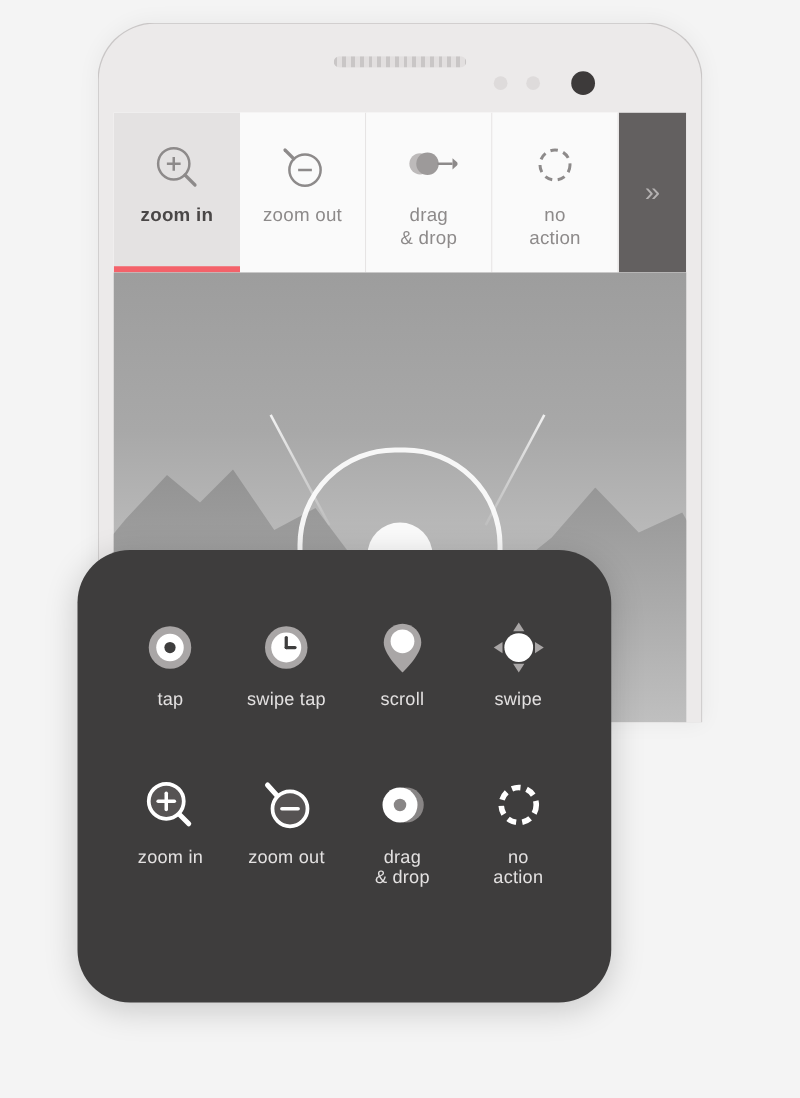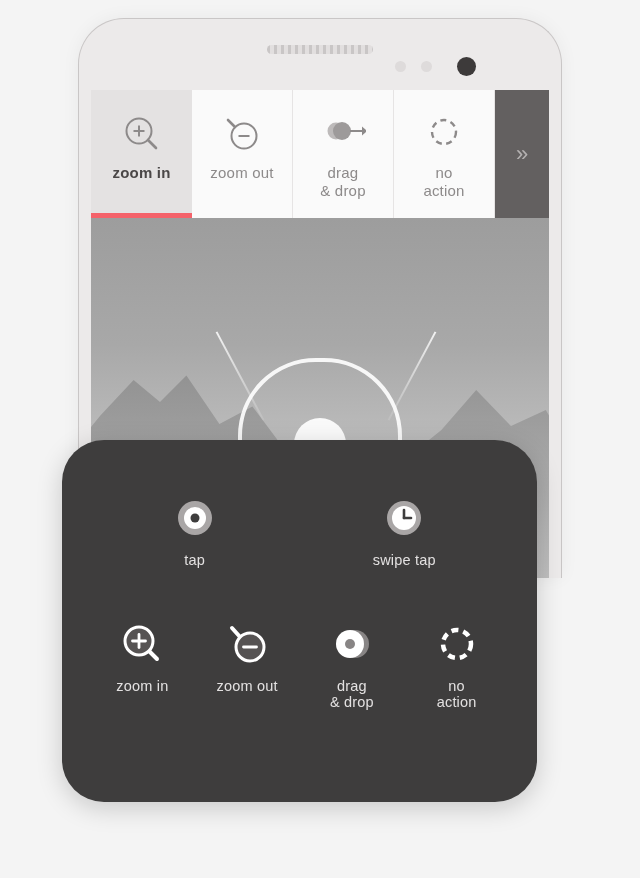--- a/index.html
+++ b/index.html
@@ -220,21 +220,21 @@
     height: 58px;
     border-radius: 50%;
     background: rgba(255,255,255,0.92);
   }
 
   
   #action-palette {
     position: absolute;
     left: 62px;
     top: 440px;
-    width: 475px;
+    width: 427px;
     height: 362px;
     background: #3e3d3d;
     border-radius: 42px;
     box-shadow: 0 6px 26px rgba(0,0,0,0.18);
     box-sizing: border-box;
     padding: 56px 28px 46px 28px;
   }
   .palette-row {
     display: flex;
     justify-content: space-around;
@@ -364,21 +364,42 @@
         <svg width="44" height="44" viewBox="0 0 44 44">
           <circle cx="22" cy="22" r="17" fill="#a9a6a6"></circle>
           <circle cx="22" cy="22" r="12" fill="#ffffff"></circle>
           <line x1="22" y1="22" x2="22" y2="14" stroke="#3e3d3d" stroke-width="2.6" stroke-linecap="round"></line>
           <line x1="22" y1="22" x2="29" y2="22" stroke="#3e3d3d" stroke-width="2.6" stroke-linecap="round"></line>
         </svg>
       </div>
       <div class="item-label">swipe tap</div>
     </div>
 
-
+    <div class="palette-item">
+      <div class="item-icon">
+        <svg width="44" height="44" viewBox="0 0 44 44">
+          <path d="M22 3 C13.7 3 7 9.7 7 18 C7 28 22 42 22 42 C22 42 37 28 37 18 C37 9.7 30.3 3 22 3 Z" fill="#a9a6a6"></path>
+          <circle cx="22" cy="17" r="9.5" fill="#ffffff"></circle>
+        </svg>
+      </div>
+      <div class="item-label">scroll</div>
+    </div>
+
+    <div class="palette-item">
+      <div class="item-icon">
+        <svg width="44" height="44" viewBox="0 0 44 44">
+          <circle cx="22" cy="22" r="11.5" fill="#ffffff"></circle>
+          <polygon points="22,2 17.5,9 26.5,9" fill="#a9a6a6"></polygon>
+          <polygon points="22,42 17.5,35 26.5,35" fill="#a9a6a6"></polygon>
+          <polygon points="2,22 9,17.5 9,26.5" fill="#a9a6a6"></polygon>
+          <polygon points="42,22 35,17.5 35,26.5" fill="#a9a6a6"></polygon>
+        </svg>
+      </div>
+      <div class="item-label">swipe</div>
+    </div>
   </div>
 
   <div class="palette-row" id="palette-row-2">
 
     <div class="palette-item">
       <div class="item-icon">
         <svg width="44" height="44" viewBox="0 0 44 44">
           <line x1="27" y1="27" x2="37" y2="37" stroke="#ffffff" stroke-width="4" stroke-linecap="round"></line>
           <circle cx="19" cy="19" r="14" fill="#565353" stroke="#ffffff" stroke-width="3"></circle>
           <line x1="19" y1="12.5" x2="19" y2="25.5" stroke="#ffffff" stroke-width="2.8" stroke-linecap="round"></line>

